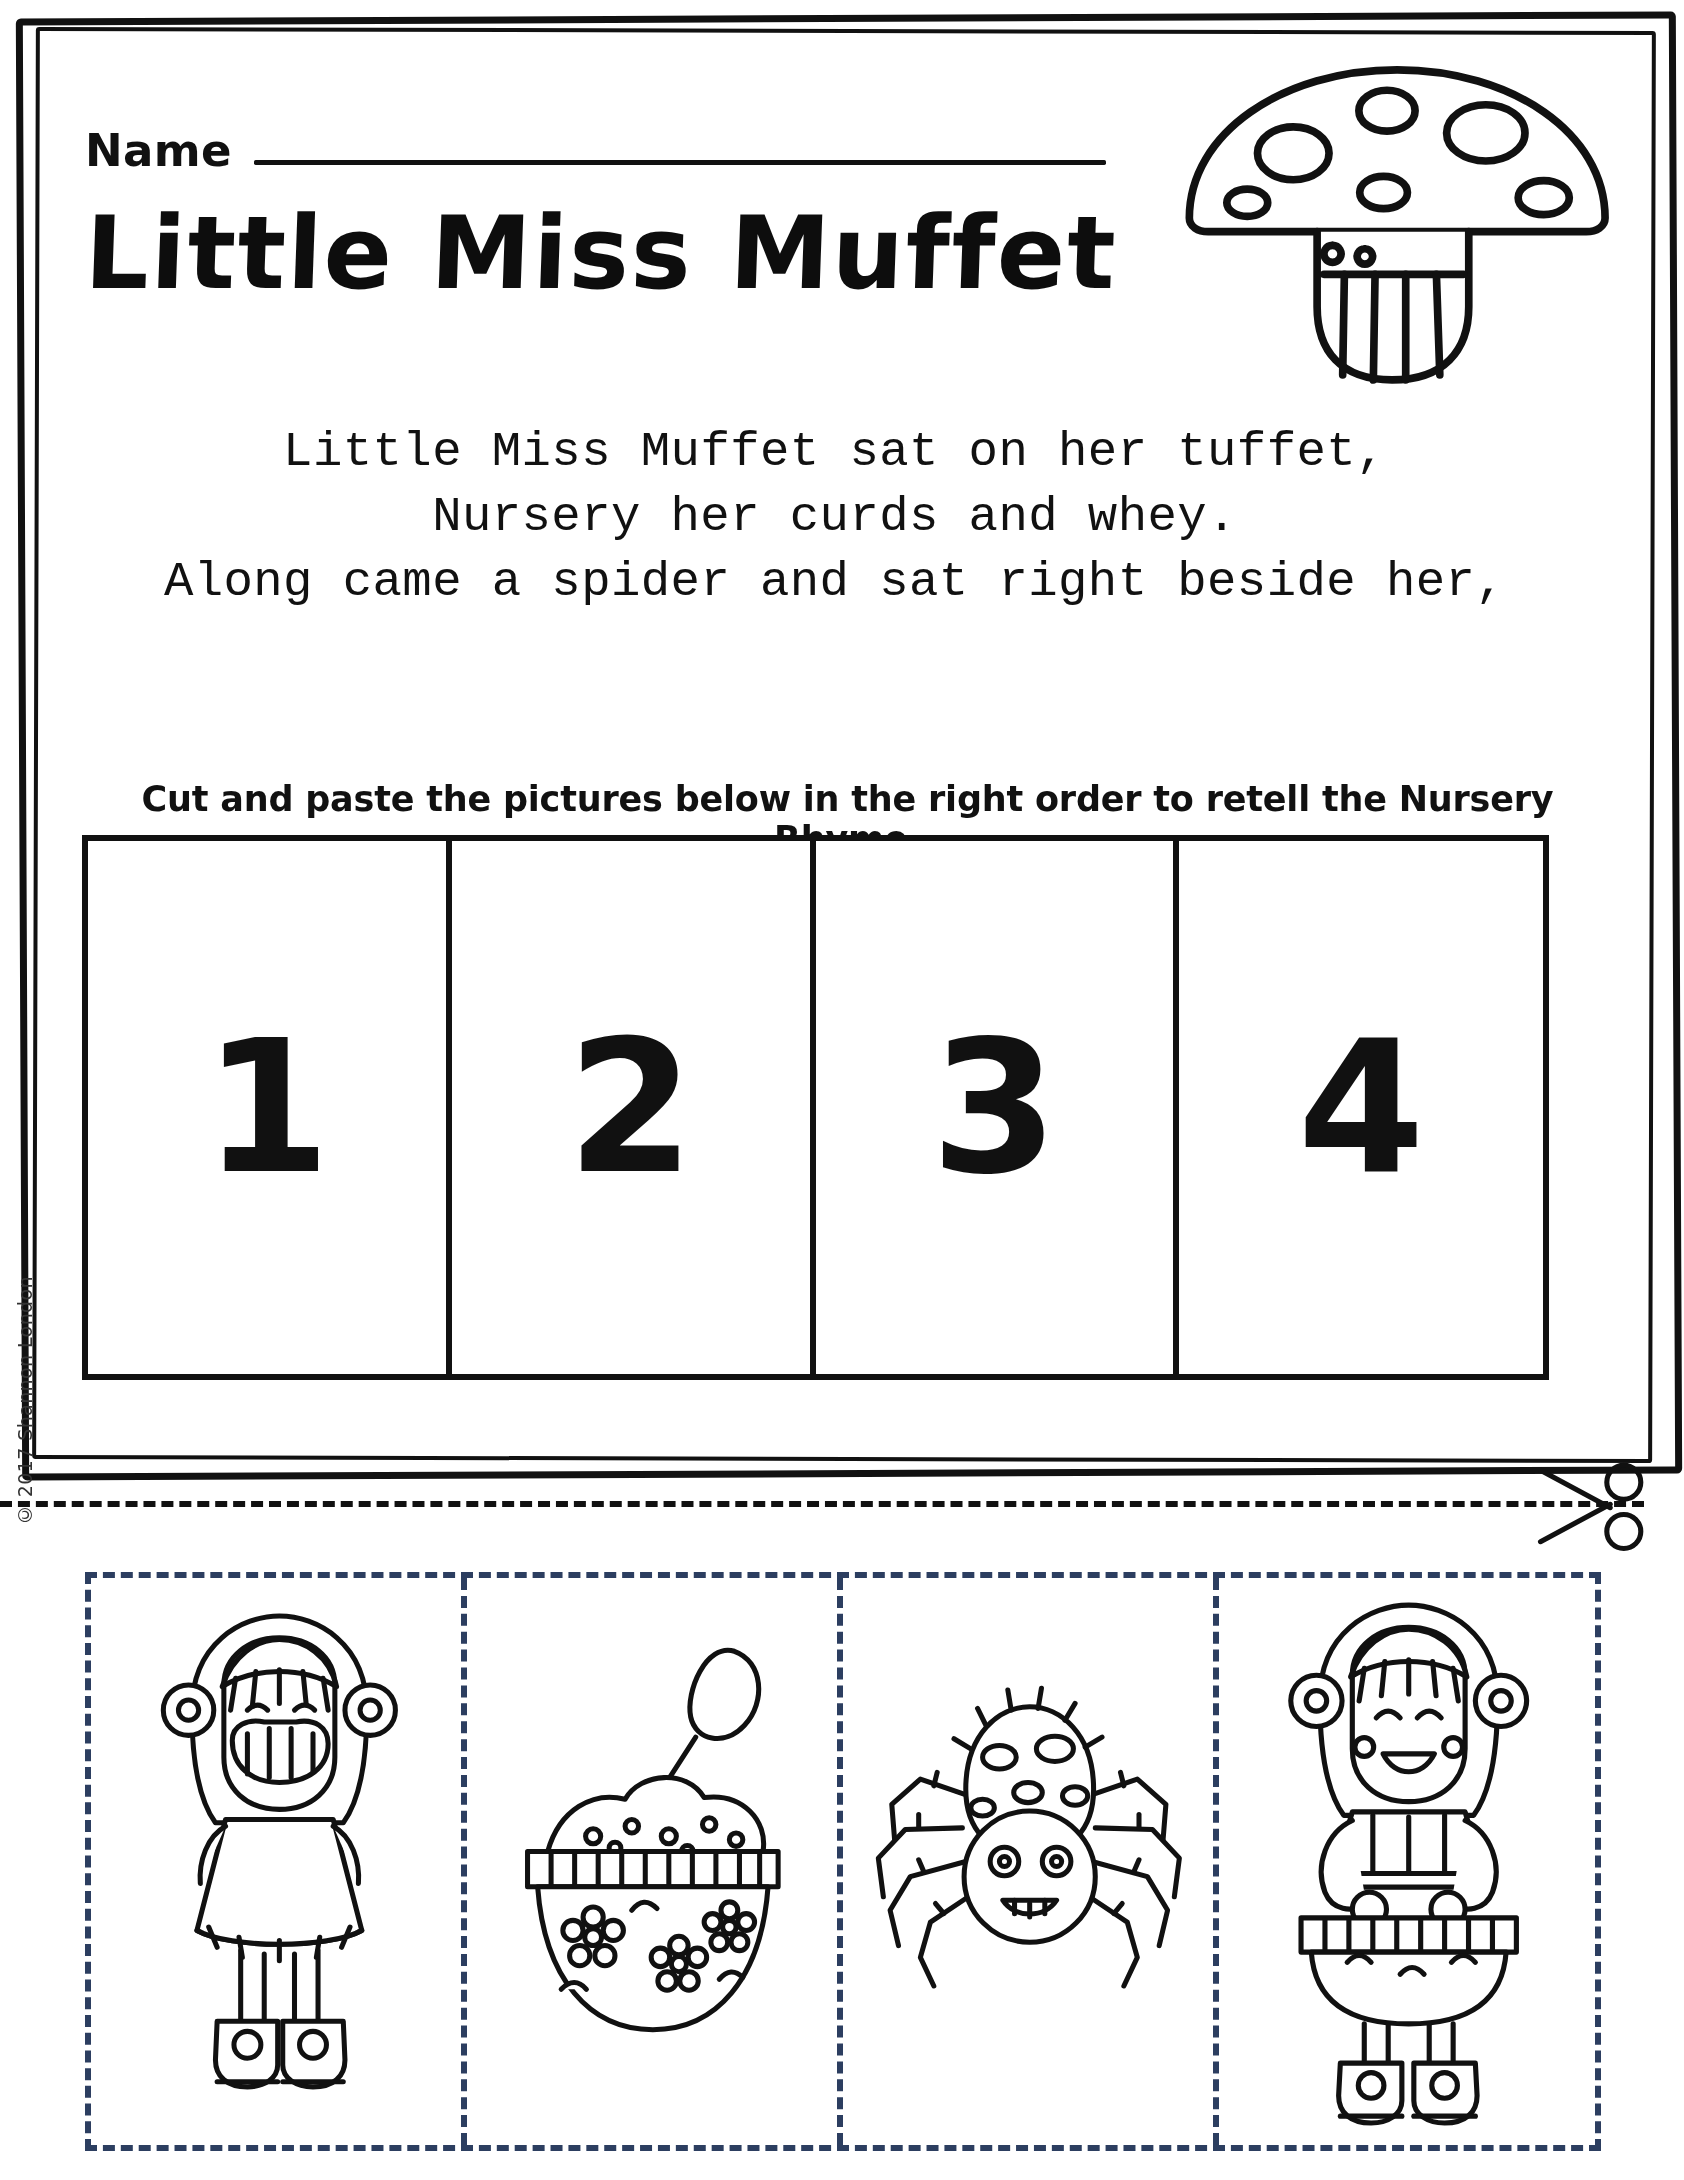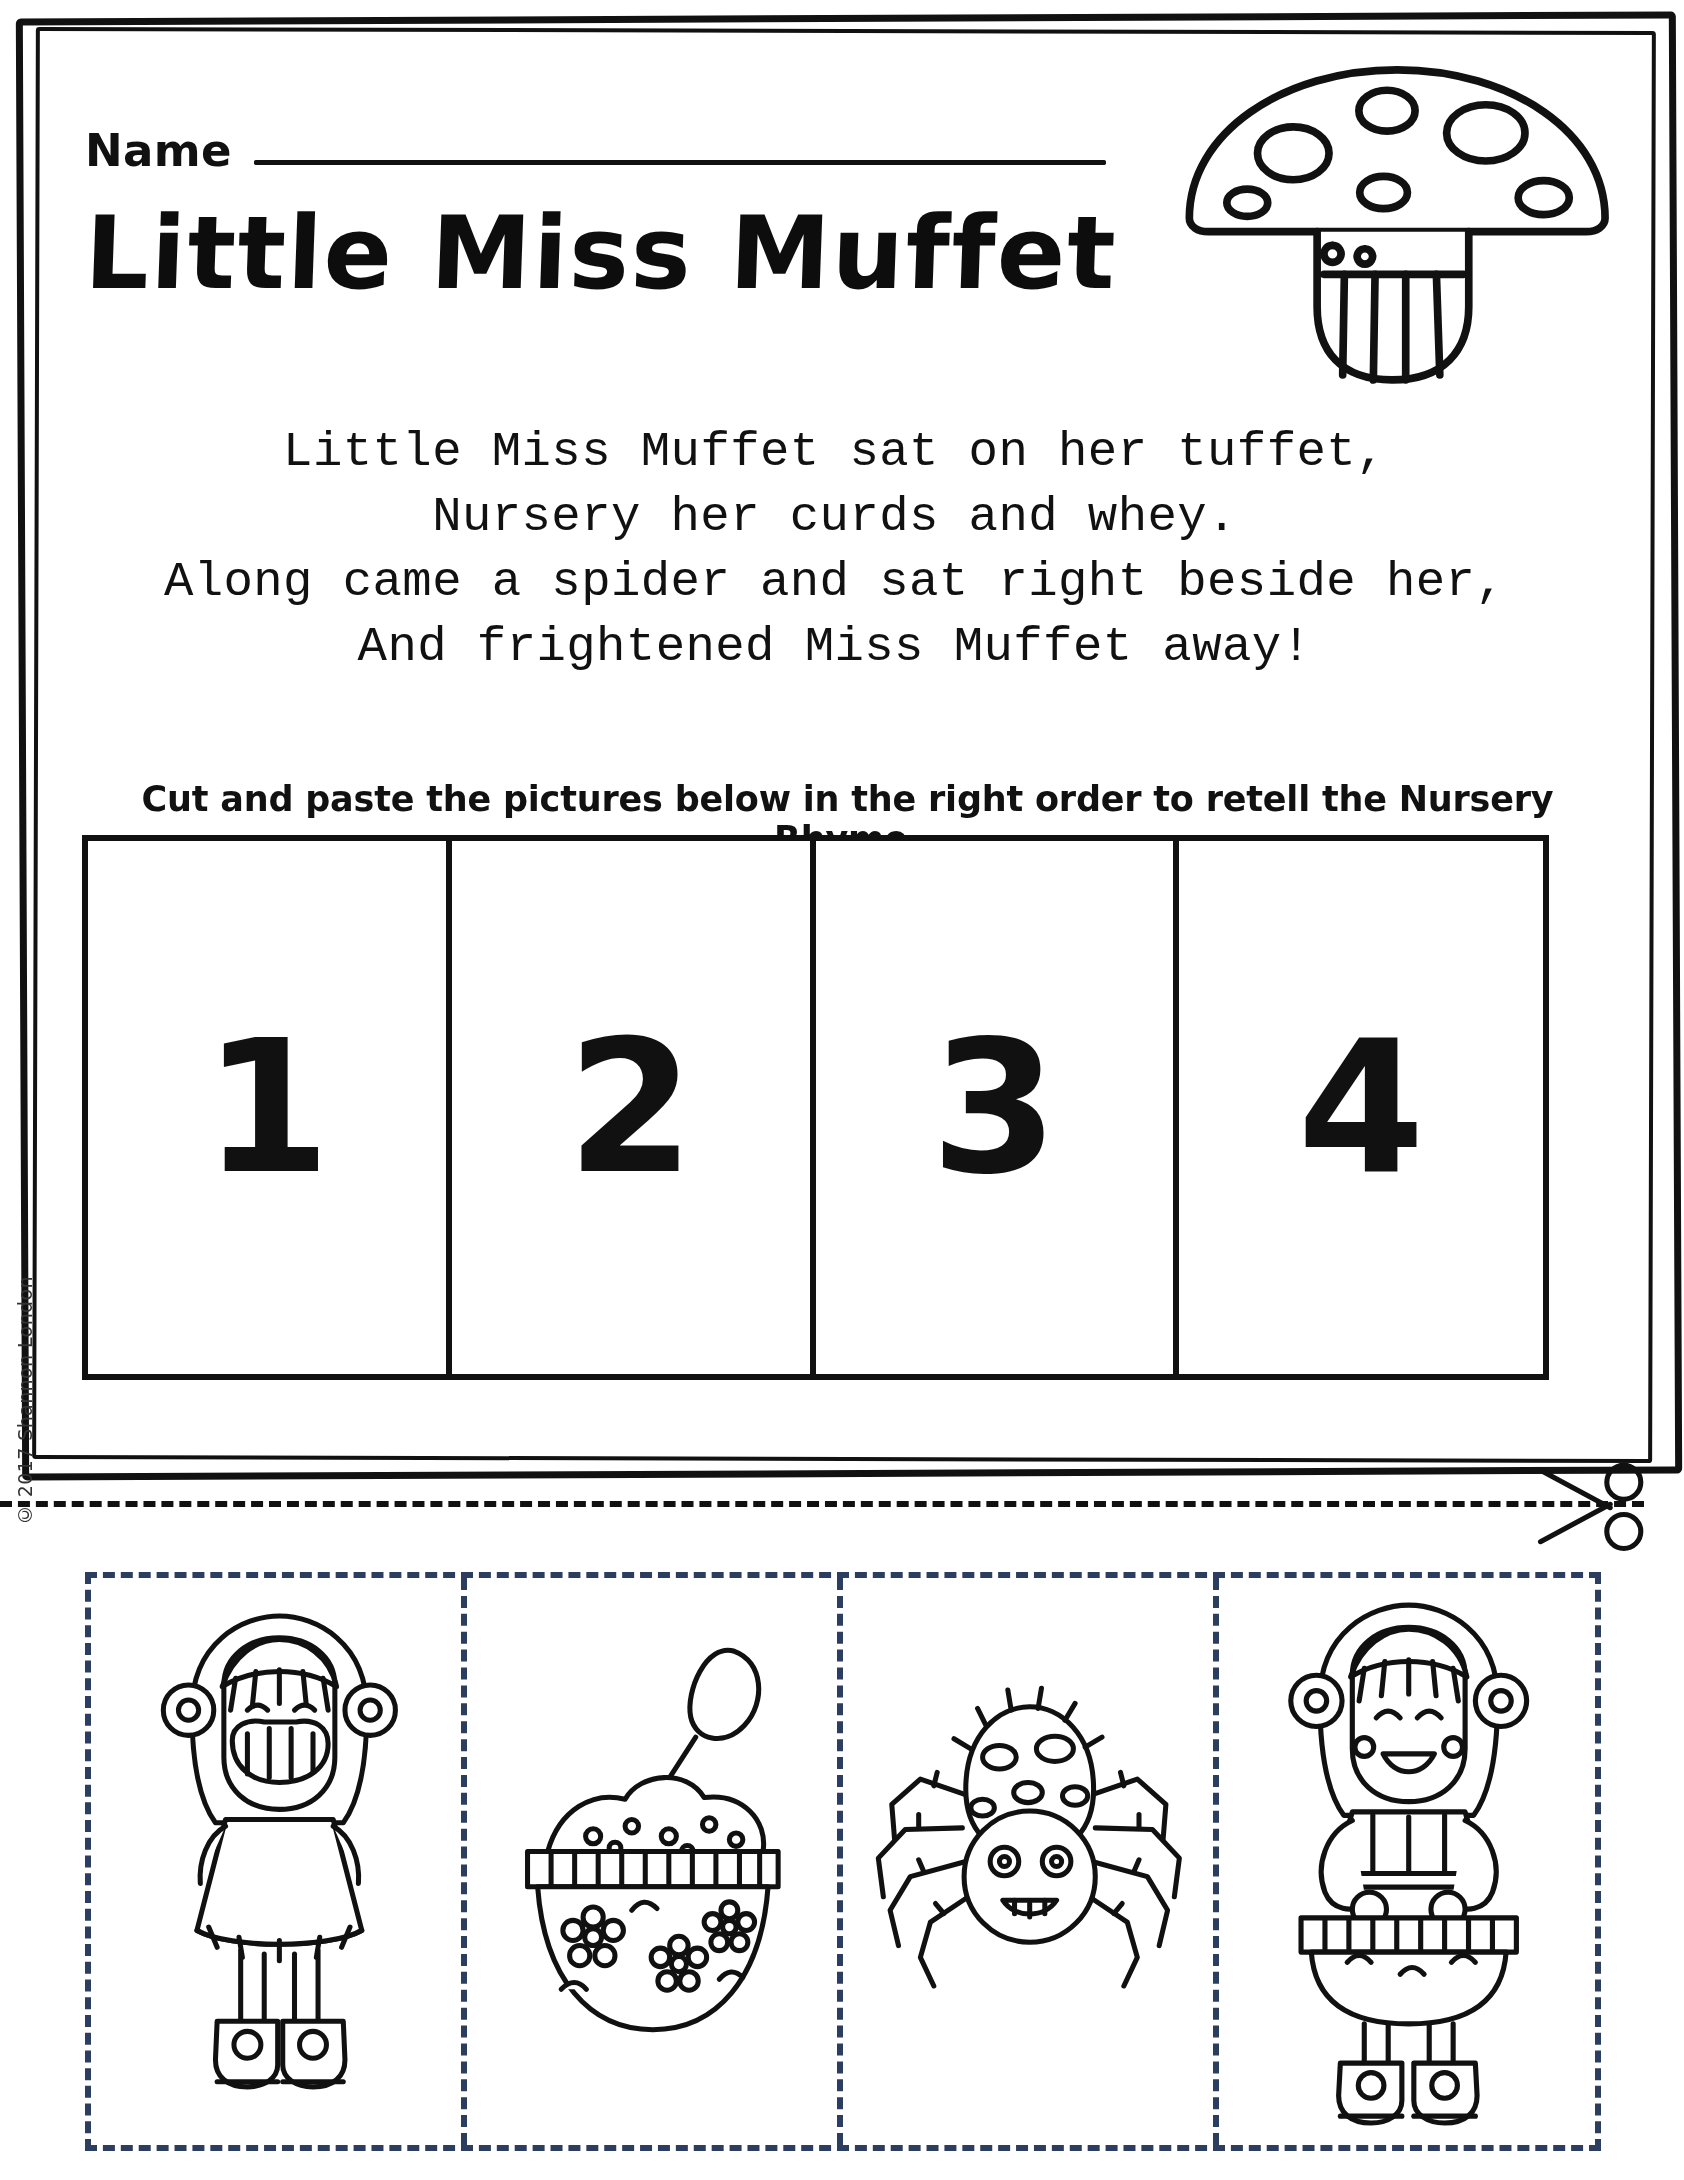--- a/index.html
+++ b/index.html
@@ -242,21 +242,20 @@
         <path d="M186 228 a10 10 0 1 0 0.1 0"></path>
         <path d="M224 232 a9 9 0 1 0 0.1 0"></path>
       </g>
     </svg>
   </div>
 
   <div class="rhyme">
     <div>Little Miss Muffet sat on her tuffet,</div>
     <div>Nursery her curds and whey.</div>
     <div>Along came a spider and sat right beside her,</div>
-    <div>And frightened Miss Muffet away!</div>
   </div>
 
   <div class="directions">Cut and paste the pictures below in the right order to retell the Nursery Rhyme.</div>
 
   <div class="number-grid">
     <div class="number-cell">
       <span>1</span>
     </div>
     <div class="number-cell">
       <span>2</span>

